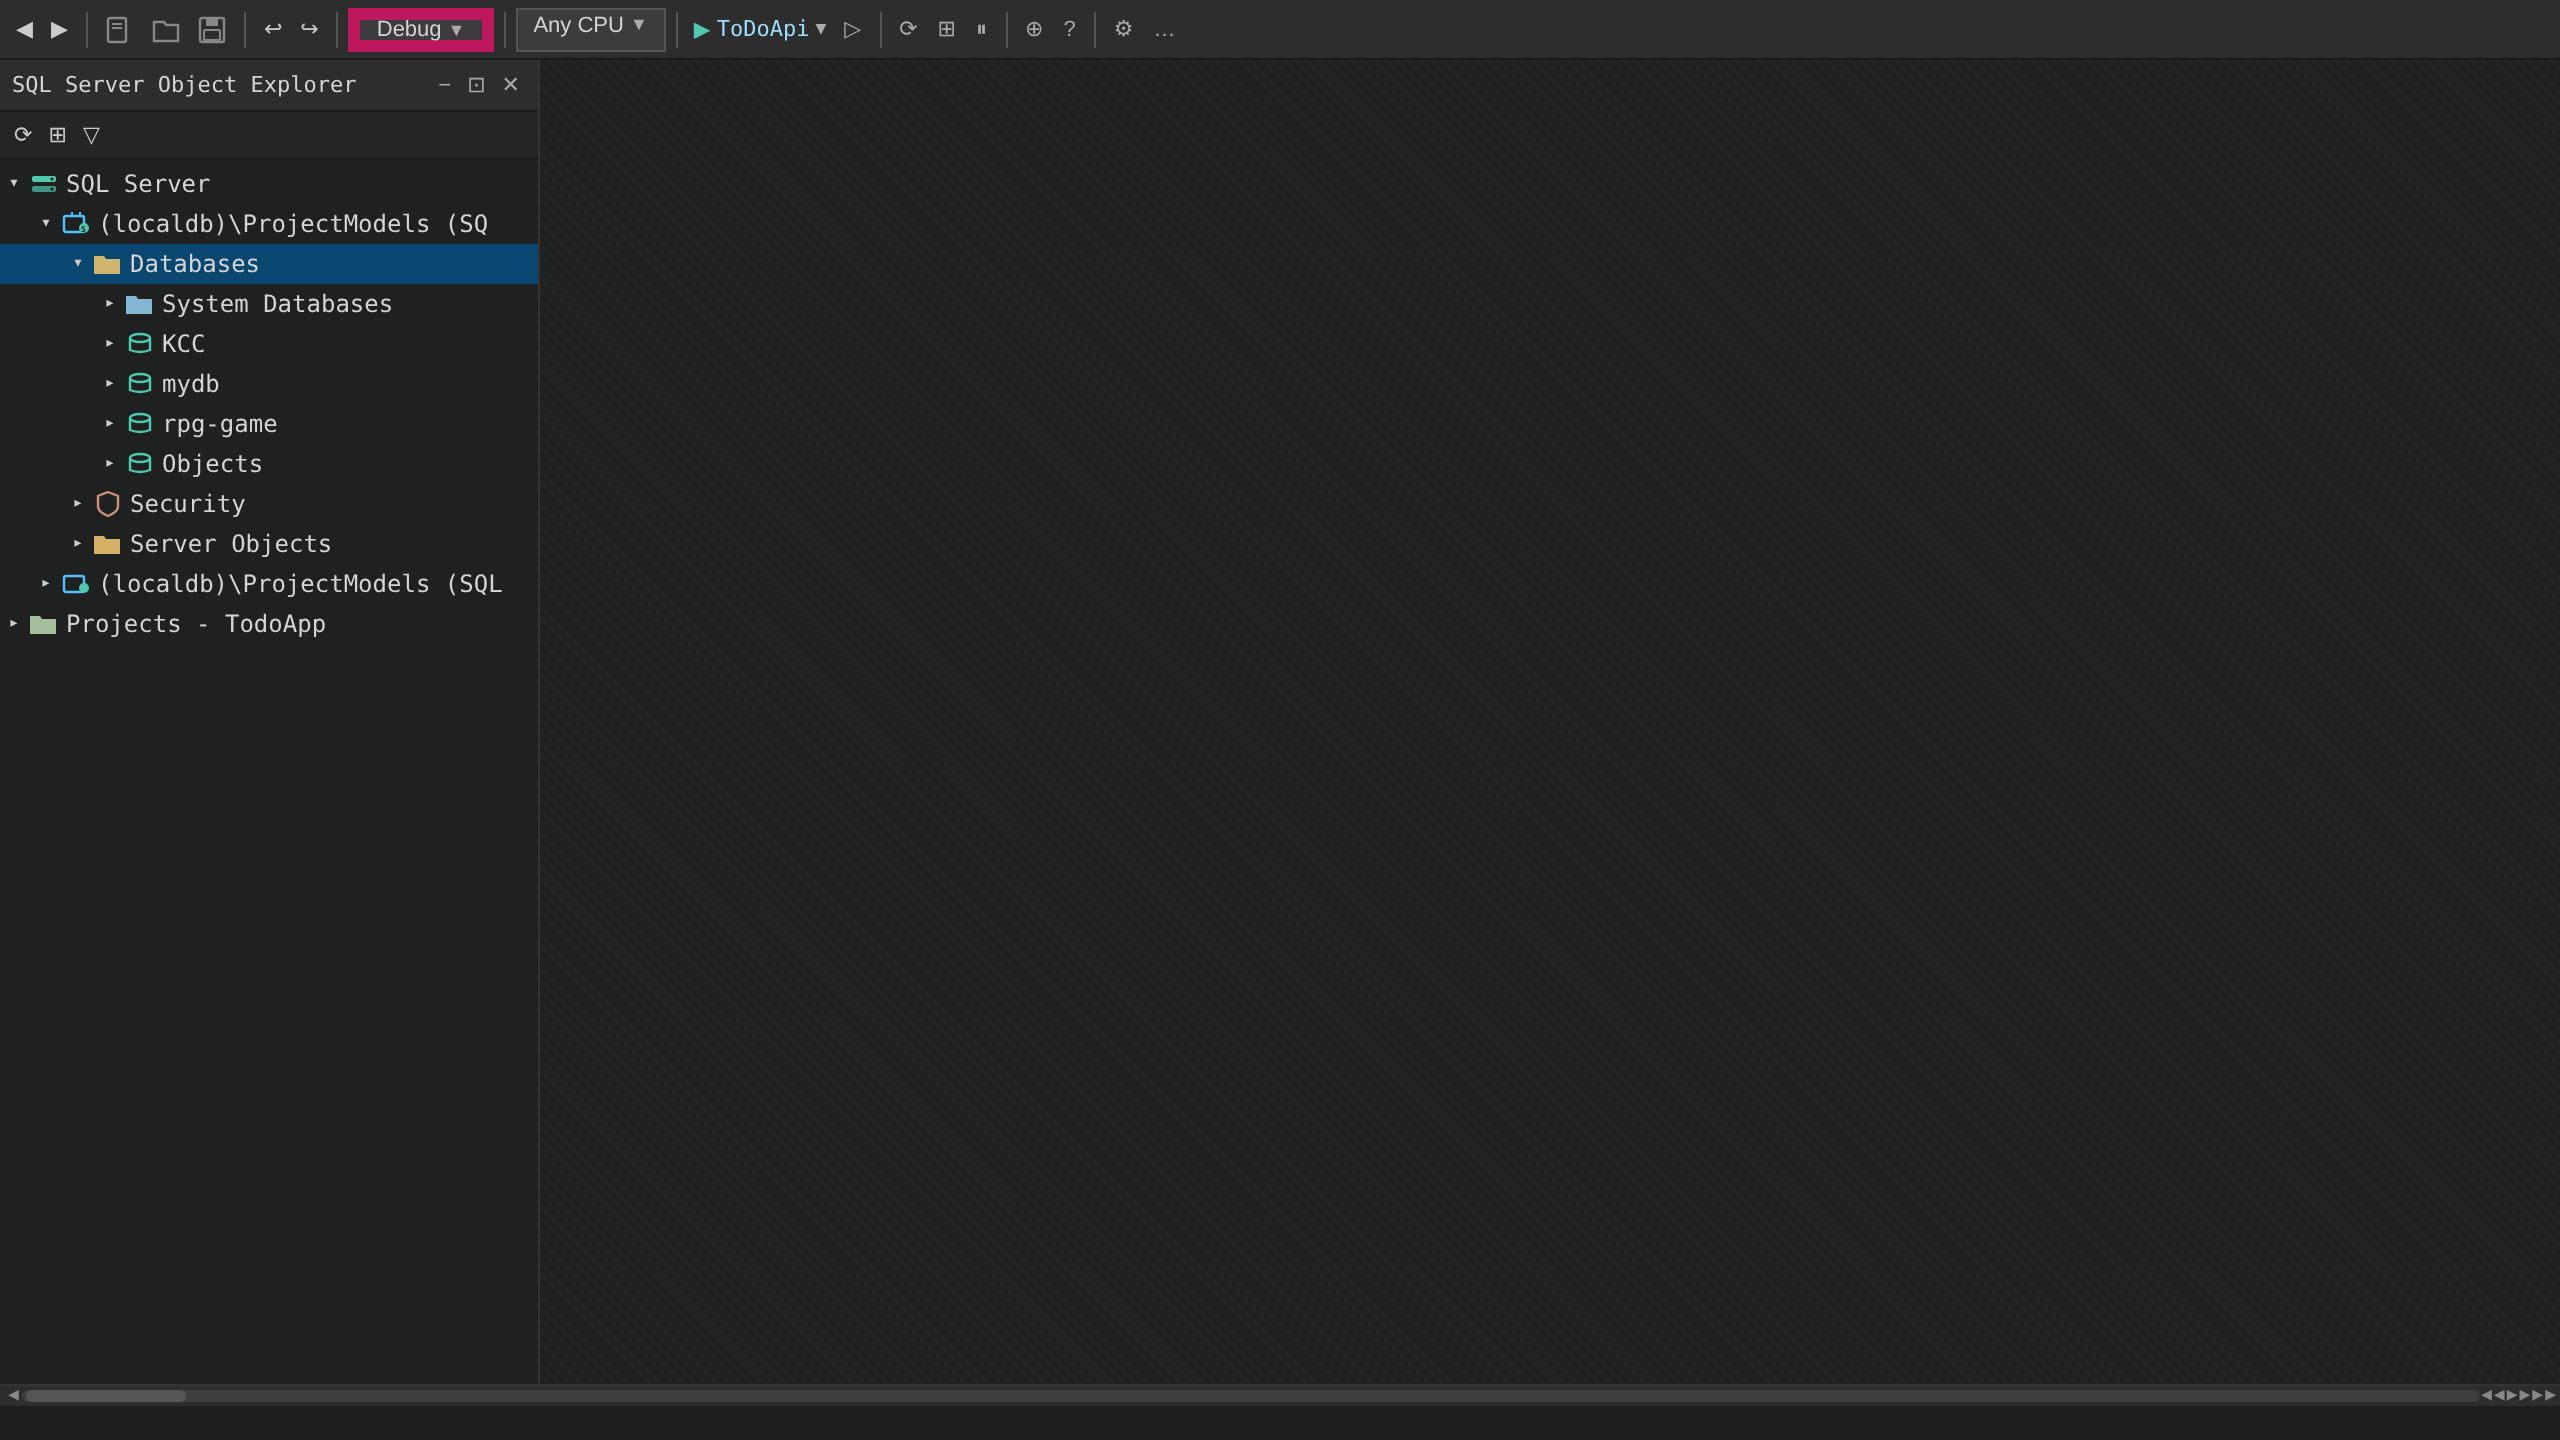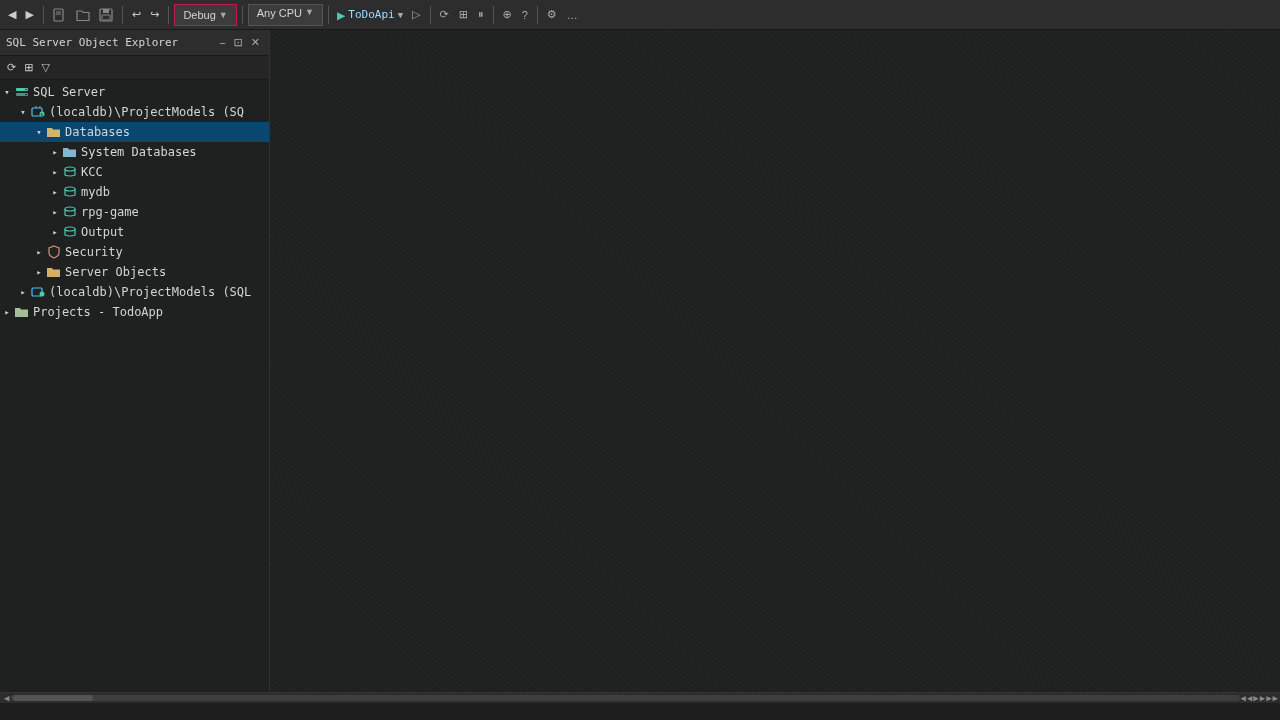--- a/index.html
+++ b/index.html
@@ -47,21 +47,21 @@
       display: flex;
       align-items: center;
       gap: 2px;
       height: 24px;
       border-radius: 2px;
     }
     .tb-btn svg { width: 14px; height: 14px; }
 
     .debug-btn {
       background: #3c3c3c;
-      border: 1px solid #be185d;
+      border: 6px solid #be185d;
       color: #d4d4d4;
       padding: 2px 8px;
       font-size: 11px;
       cursor: pointer;
       display: flex;
       align-items: center;
       gap: 3px;
       height: 22px;
     }
     .debug-btn .arrow { color: #aaa; font-size: 9px; }
@@ -454,21 +454,21 @@
         <span class="tree-indent"></span>
         <span class="tree-indent"></span>
         <span class="tree-indent"></span>
         <span class="tree-expander collapsed">▸</span>
         <span class="tree-icon">
           <svg width="14" height="14" viewBox="0 0 14 14">
               <ellipse cx="7" cy="4" rx="5" ry="2" fill="none" stroke="#4ec9b0" stroke-width="1.2"></ellipse>
               <path d="M2 4 L2 10 Q7 12 12 10 L12 4" fill="none" stroke="#4ec9b0" stroke-width="1.2"></path>
             </svg>
         </span>
-        <span class="tree-label">Output</span>
+        <span class="tree-label">Objects</span>
       </div>
 
       <div class="tree-item">
         <span class="tree-indent"></span>
         <span class="tree-indent"></span>
         <span class="tree-expander collapsed">▸</span>
         <span class="tree-icon">
           <svg width="14" height="14" viewBox="0 0 14 14">
               <path d="M7 1 L12 3 L12 8 Q12 11 7 13 Q2 11 2 8 L2 3 Z" fill="none" stroke="#ce9178" stroke-width="1.2"></path>
             </svg>

